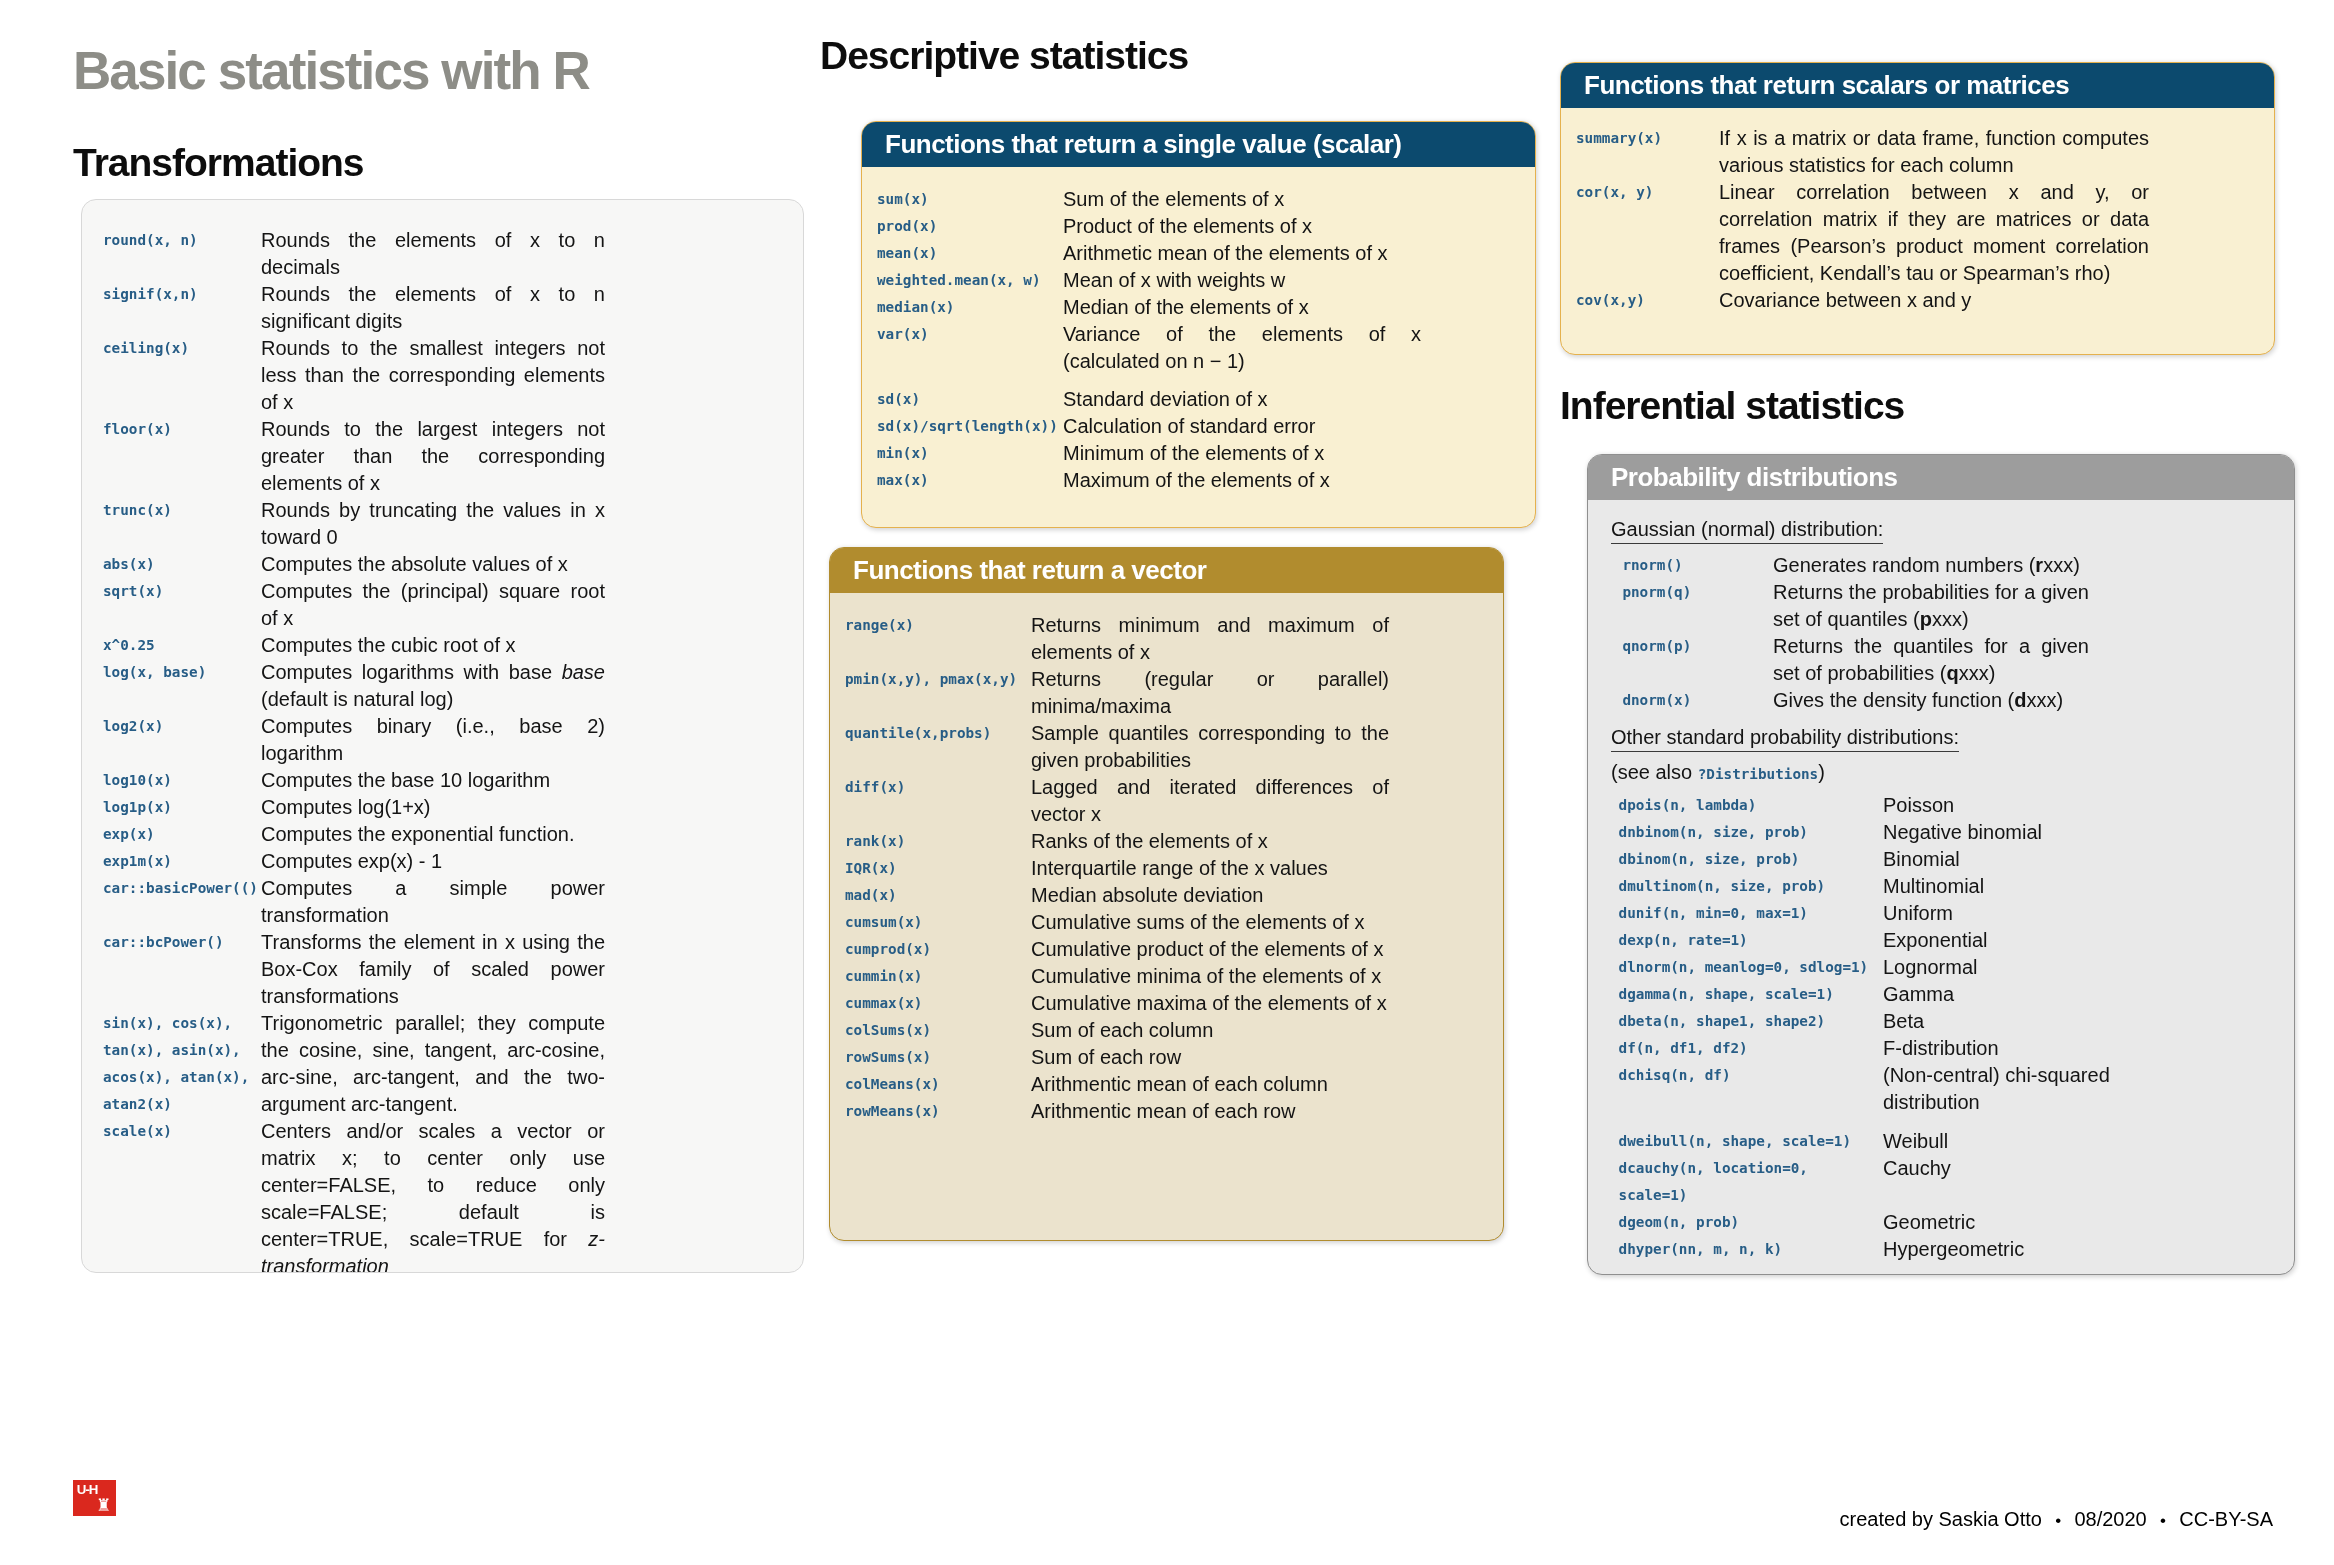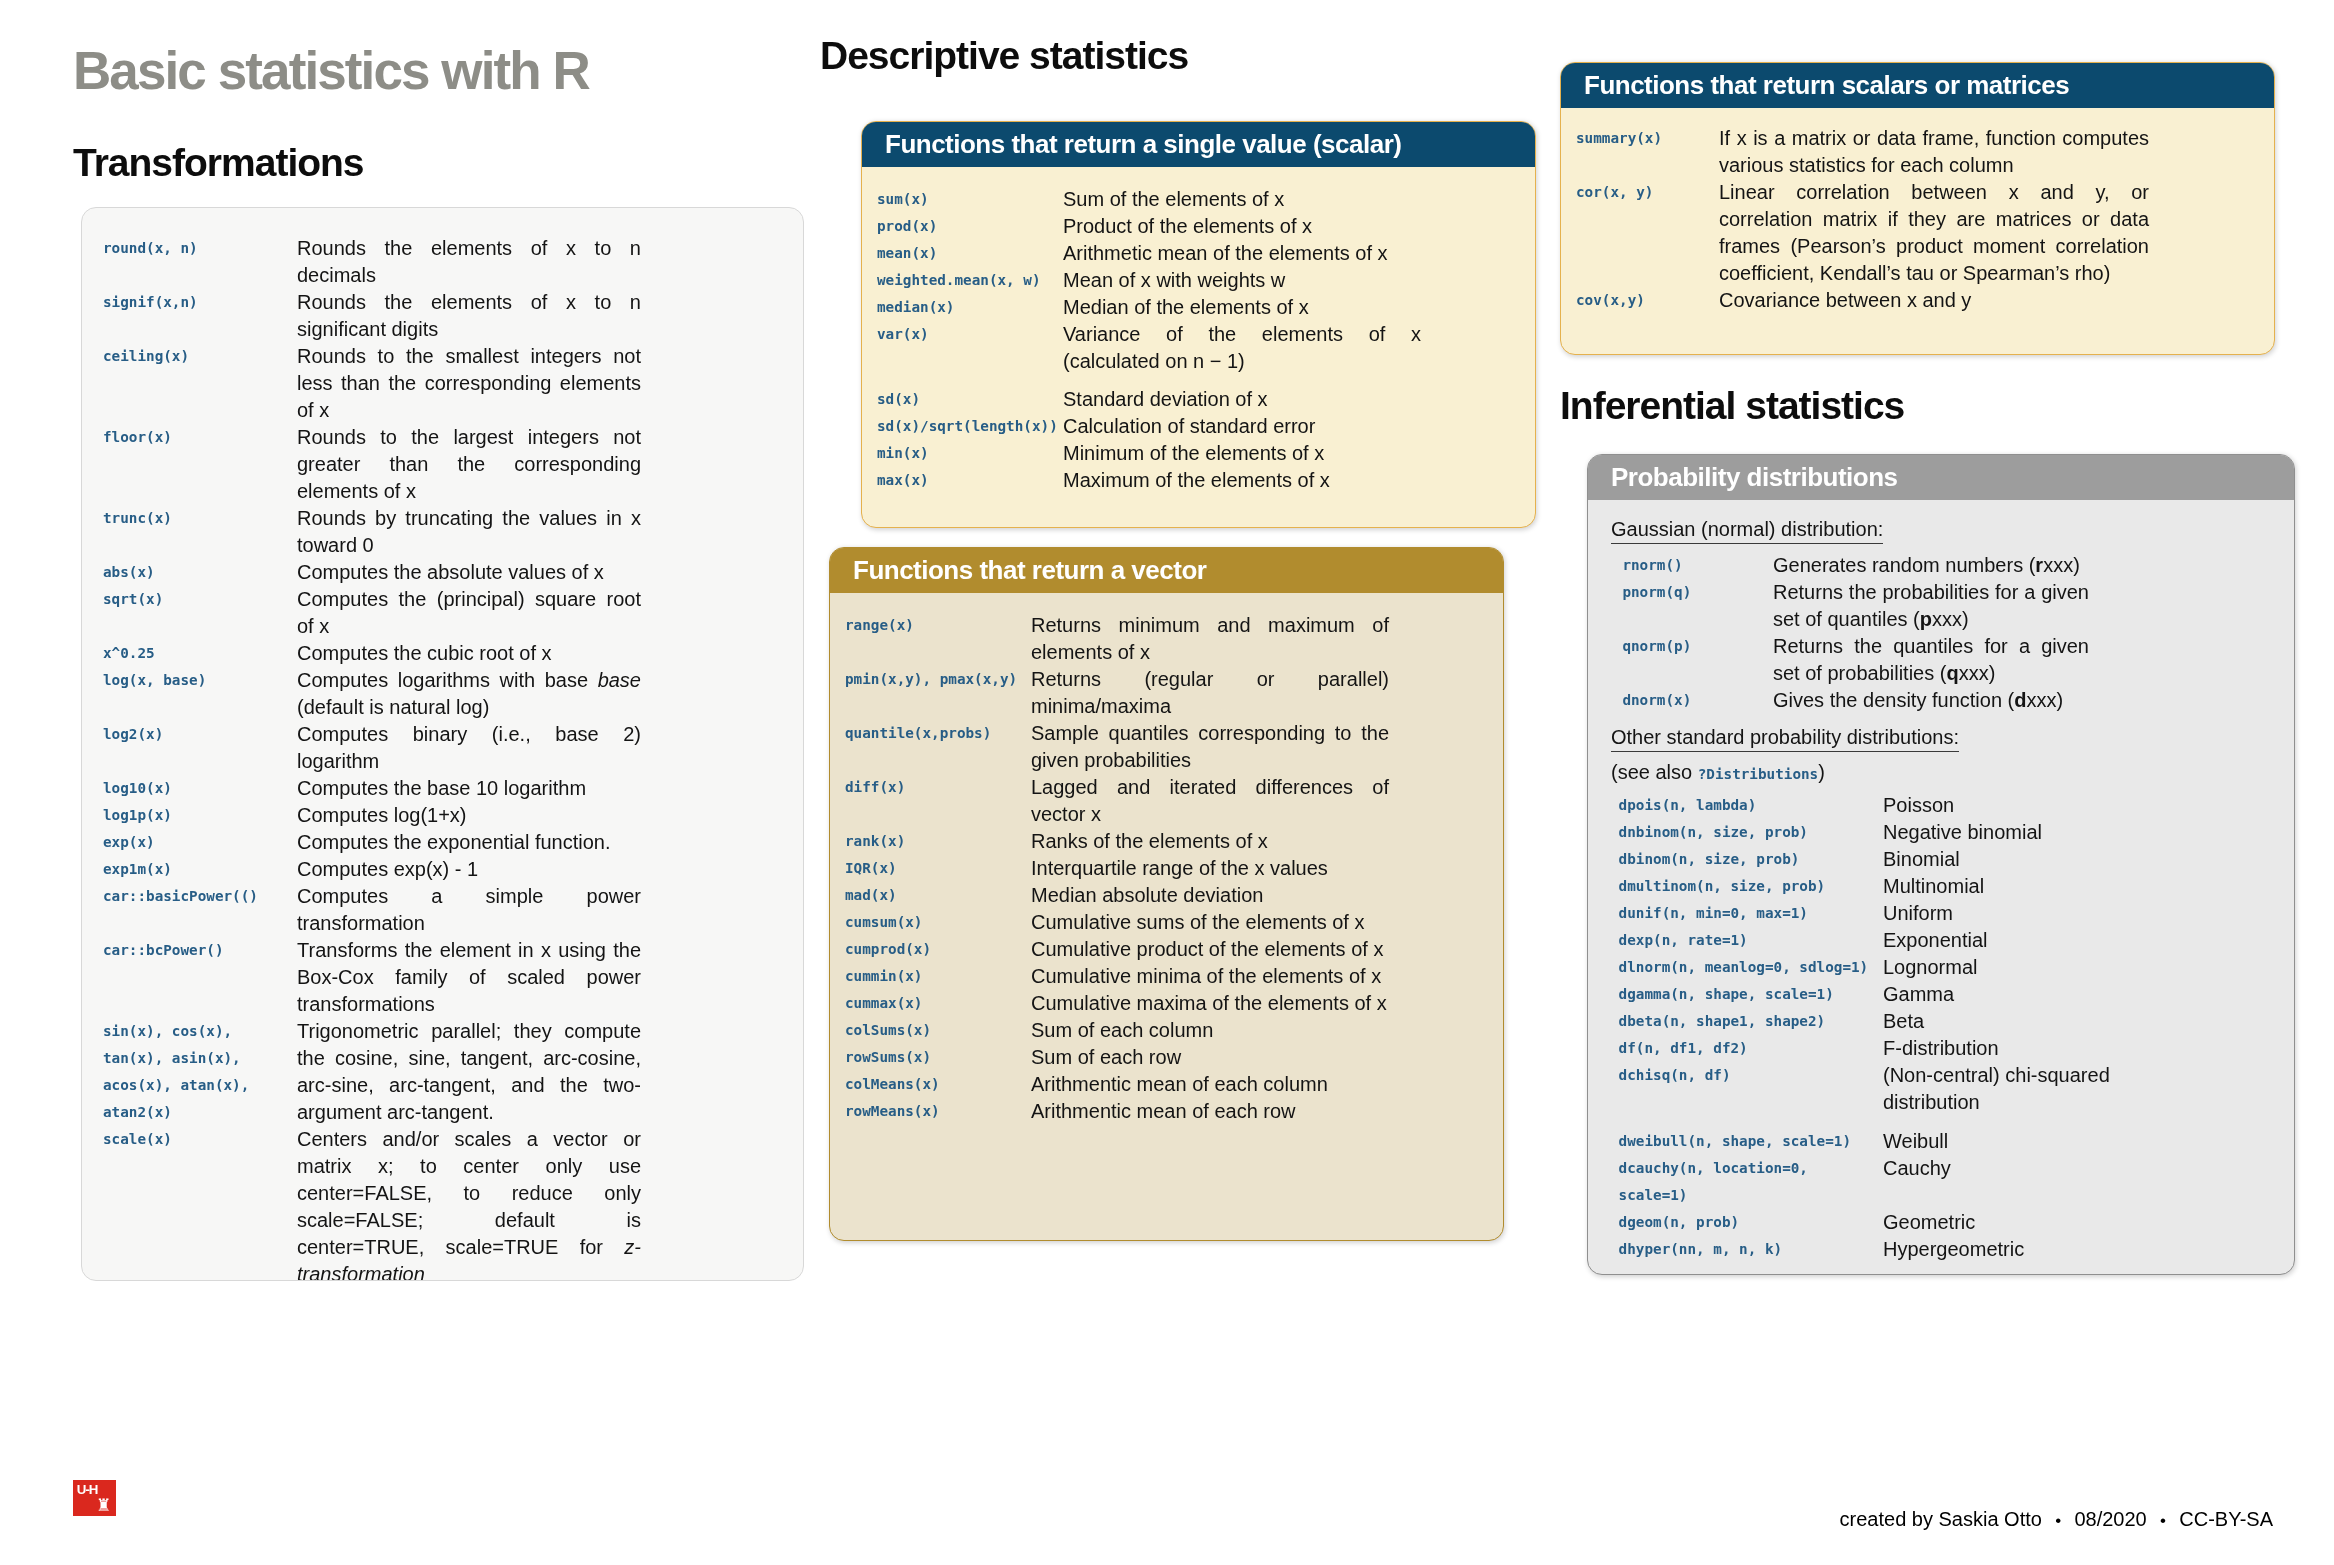--- a/index.html
+++ b/index.html
@@ -42,21 +42,21 @@
   }
   .desc{
     font-size:20px;line-height:27px;text-align:justify;color:#141414;
   }
   .desc .i{font-style:italic;}
   .desc .b{font-weight:bold;}
   .kw{font-family:"DejaVu Sans Mono",monospace;font-weight:bold;color:#275d86;font-size:14.3px;}
 
   
   .rows-trans .frow{grid-template-columns:158px 1fr;}
-  .rows-trans .desc{max-width:344px;margin-left:36px;}
+  .rows-trans .desc{max-width:344px;}
   .rows-mid .frow{grid-template-columns:186px 1fr;}
   .rows-mid .desc{max-width:358px;}
   .rows-mat .frow{grid-template-columns:143px 1fr;}
   .rows-mat .desc{max-width:430px;}
   .rows-gauss .frow{grid-template-columns:162px 1fr;}
   .rows-gauss .code{padding-left:11.4px;}
   .rows-gauss .desc{max-width:316px;}
   .rows-other .frow{grid-template-columns:272px 1fr;}
   .rows-other .code{padding-left:7.6px;}
   .rows-other .desc{max-width:238px;text-align:left;}
@@ -80,21 +80,21 @@
   .logo .castle{position:absolute;right:4.8px;bottom:1.9px;font-size:17px;line-height:17px;}
 </style>
 </head>
 <body>
 
 <div id="canvas">
 
   <div class="h1" style="left:73px;top:40px;">Basic statistics with R</div>
   <div class="h2" style="left:73px;top:141px;">Transformations</div>
 
-  <div class="panel plain" style="left:81px;top:207px;width:723px;height:1074px;">
+  <div class="panel plain" style="left:81px;top:199px;width:723px;height:1074px;">
     <div class="pbody rows-trans" style="padding:27px 23px 23px 21px;">
         <div class="frow">
           <div class="code">round(x, n)</div>
           <div class="desc">Rounds the elements of x to n decimals</div>
         </div>
         <div class="frow">
           <div class="code">signif(x,n)</div>
           <div class="desc">Rounds the elements of x to n significant digits</div>
         </div>
         <div class="frow">

